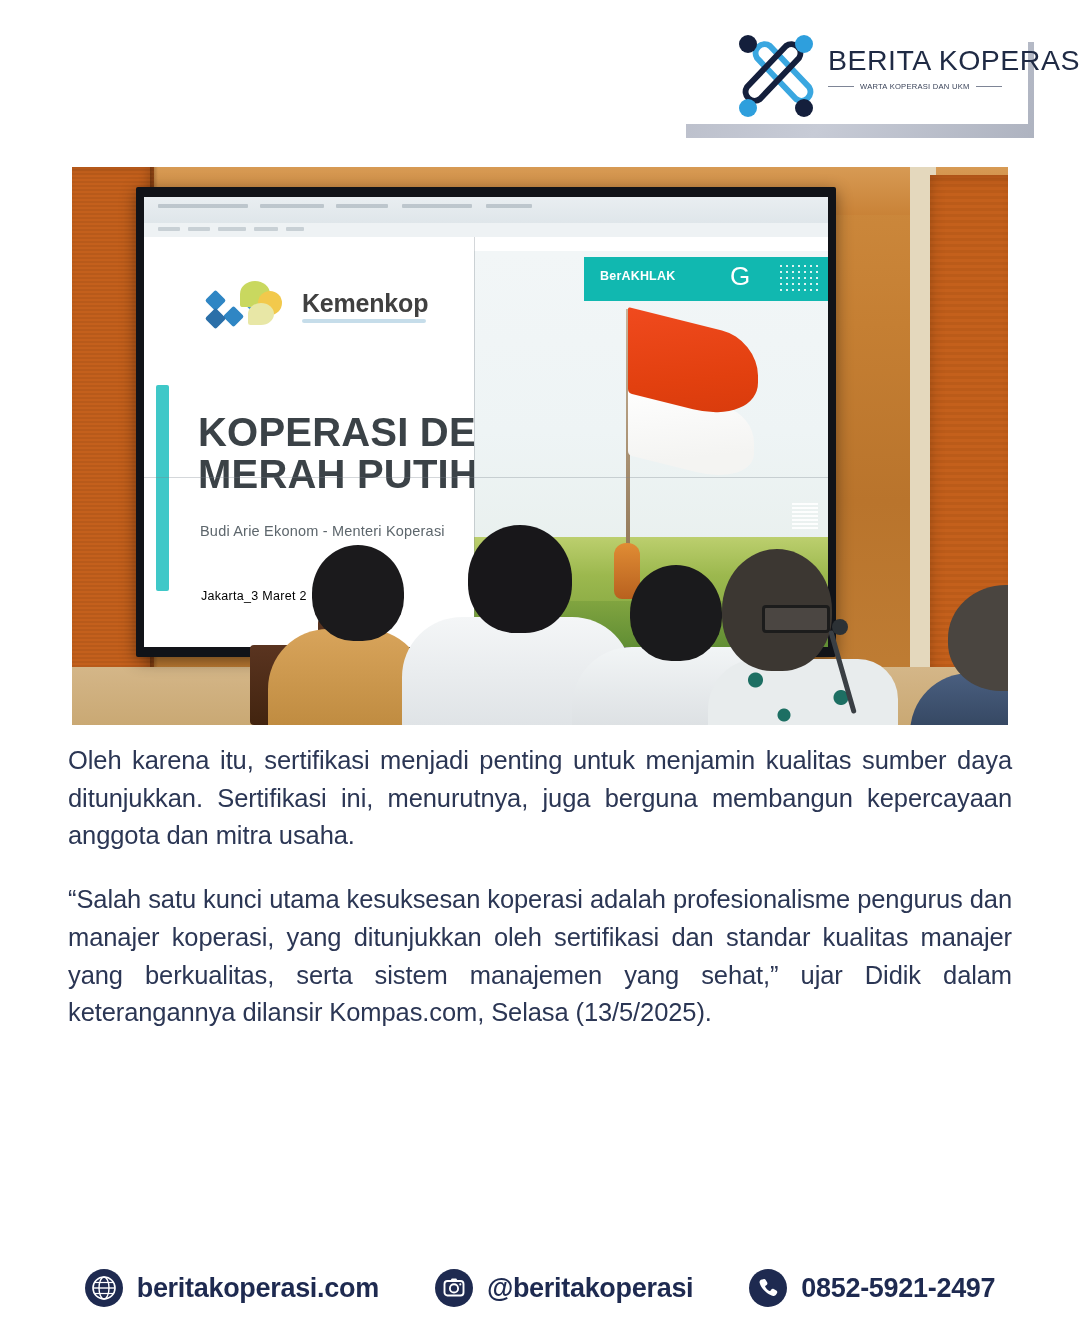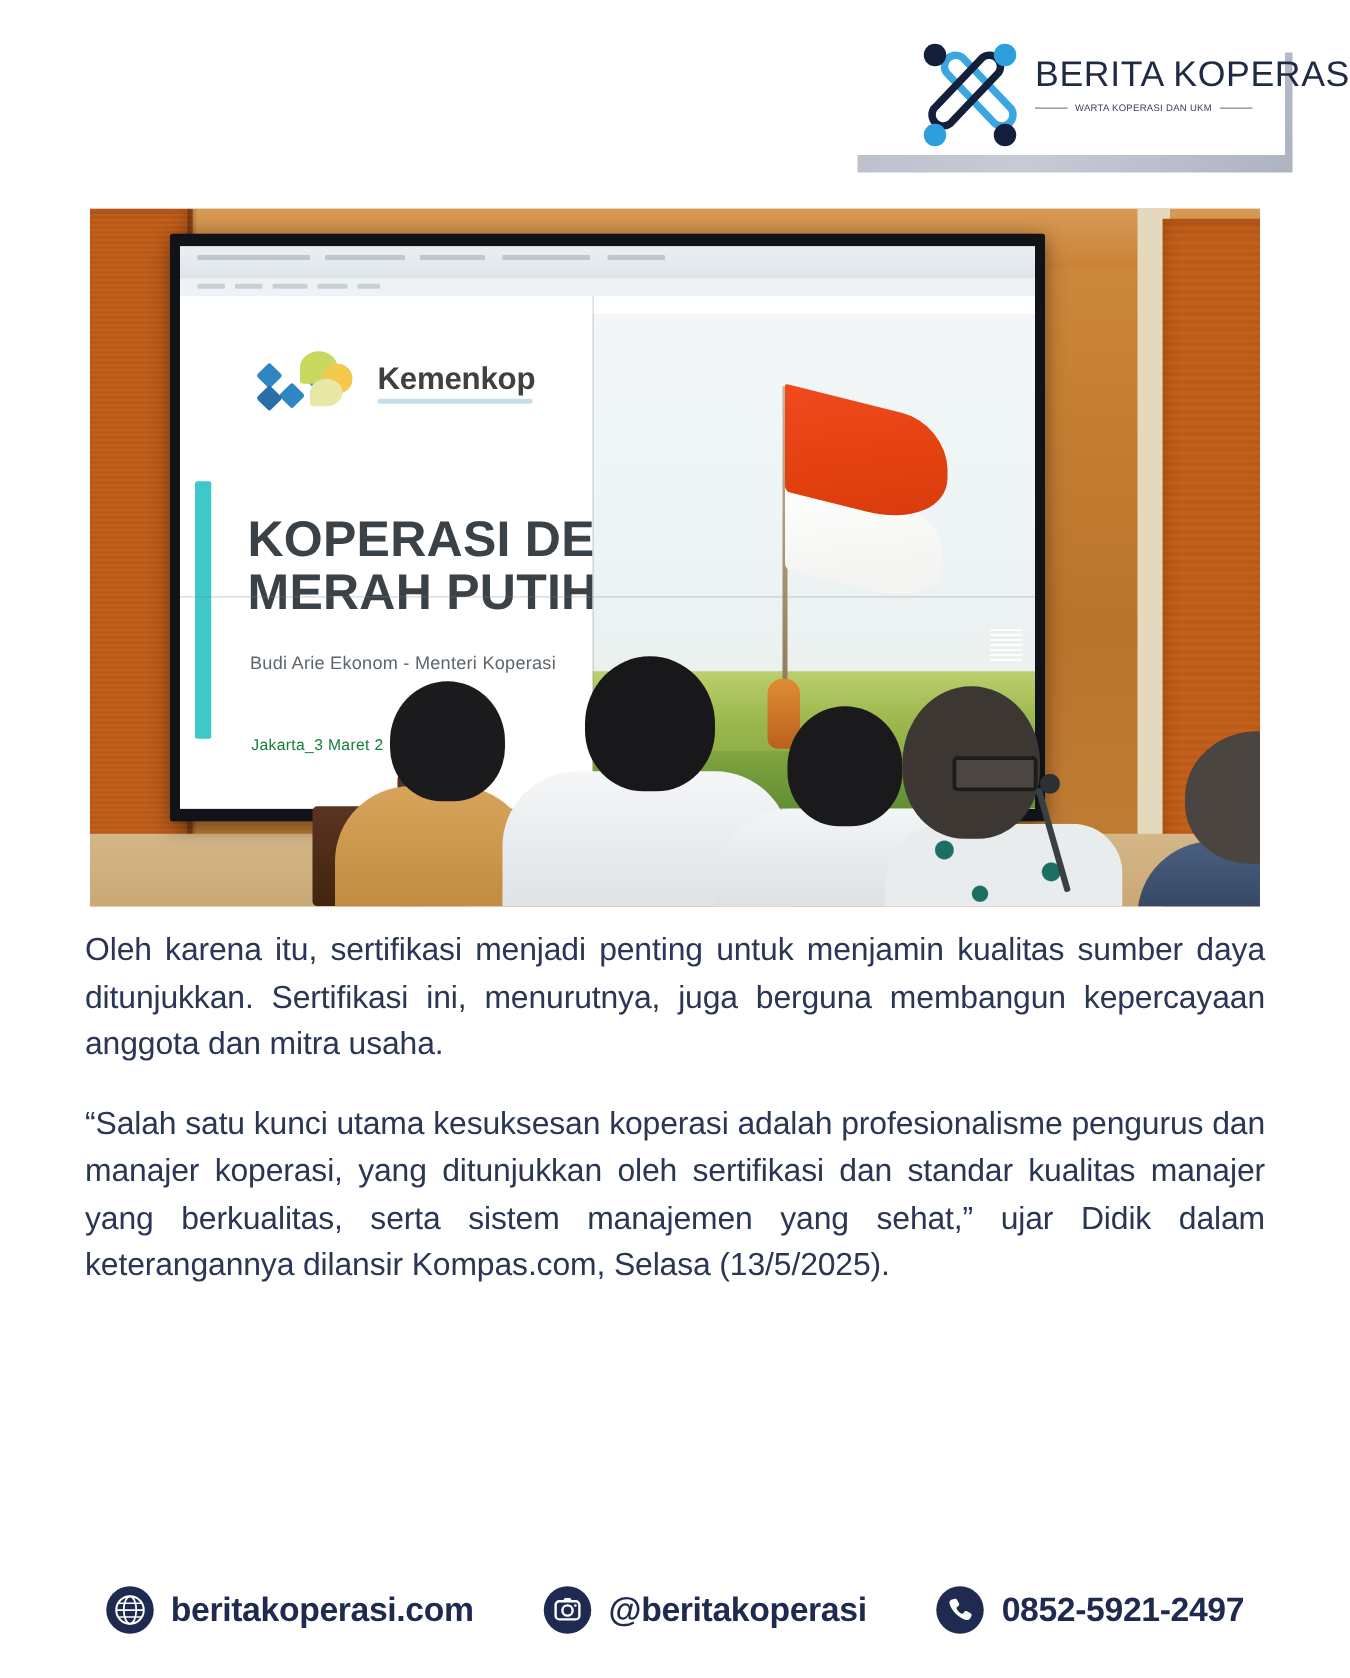--- a/index.html
+++ b/index.html
@@ -204,21 +204,21 @@
     font-size:40px; line-height:1.04; font-weight:700;
     color:#3b4247; letter-spacing:0.2px;
     font-family:"Liberation Sans", sans-serif;
   }
   .slide-subtitle {
     position:absolute; left:56px; top:286px;
     font-size:14.5px; color:#5d666c; letter-spacing:0.2px;
   }
   .slide-date {
     position:absolute; left:57px; top:352px;
-    font-size:12.5px; color:#15803d; letter-spacing:0.3px;
+    font-size:12.5px; color:#000000; letter-spacing:0.3px;
   }
   
   .slide-photo {
     position:absolute; left:330px; top:14px; width:354px; height:396px;
     background:#f7f9fa;
     overflow:hidden;
   }
   .sp-sky {
     position:absolute; left:0; top:0; width:100%; height:300px;
     background: linear-gradient(180deg,#f2f6f7 0%, #eef4f5 60%, #e9f0ee 100%);
@@ -457,20 +457,25 @@
 
         <div class="slide-photo">
           <div class="sp-sky"></div>
           <div class="sp-field"></div>
           <div class="sp-field2"></div>
           <div class="flag-pole"></div>
           <div class="flag-white"></div>
           <div class="flag-red"></div>
           <div class="flag-hand"></div>
           <div class="sp-barcode"></div>
+          <div class="berakhlak">
+            <span class="berakhlak-txt">BerAKHLAK</span>
+            <span class="berakhlak-g">G</span>
+            <span class="berakhlak-dots"></span>
+          </div>
         </div>
 
         <div class="seam-v"></div>
         <div class="seam-h"></div>
       </div>
     </div>
 
     <div class="aud">
 
       <div class="chair" style="left:178px; top:478px; width:128px; height:80px;"></div>

